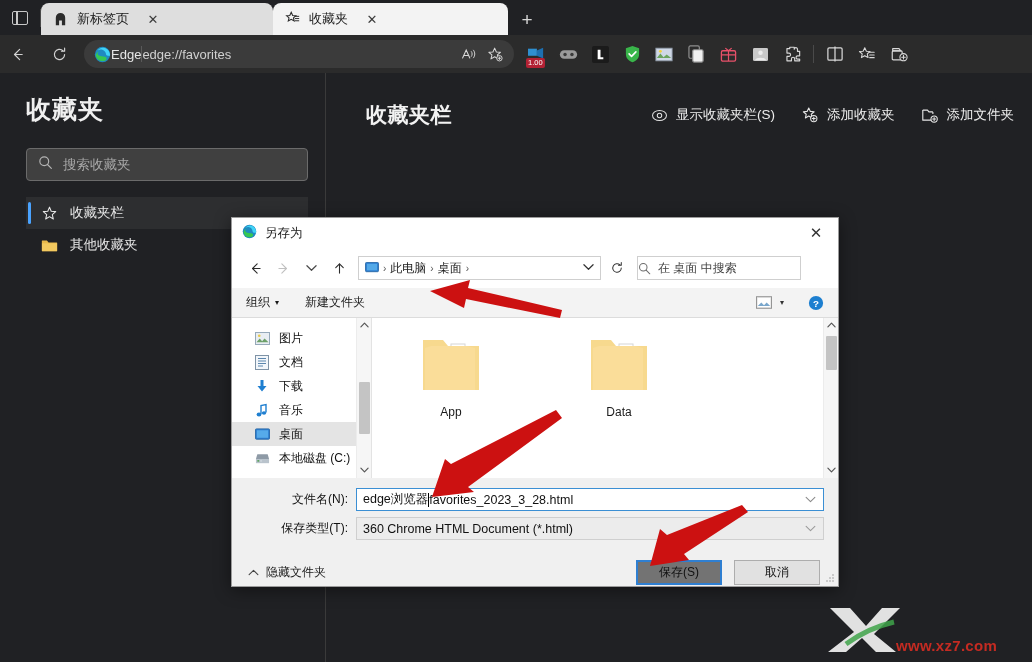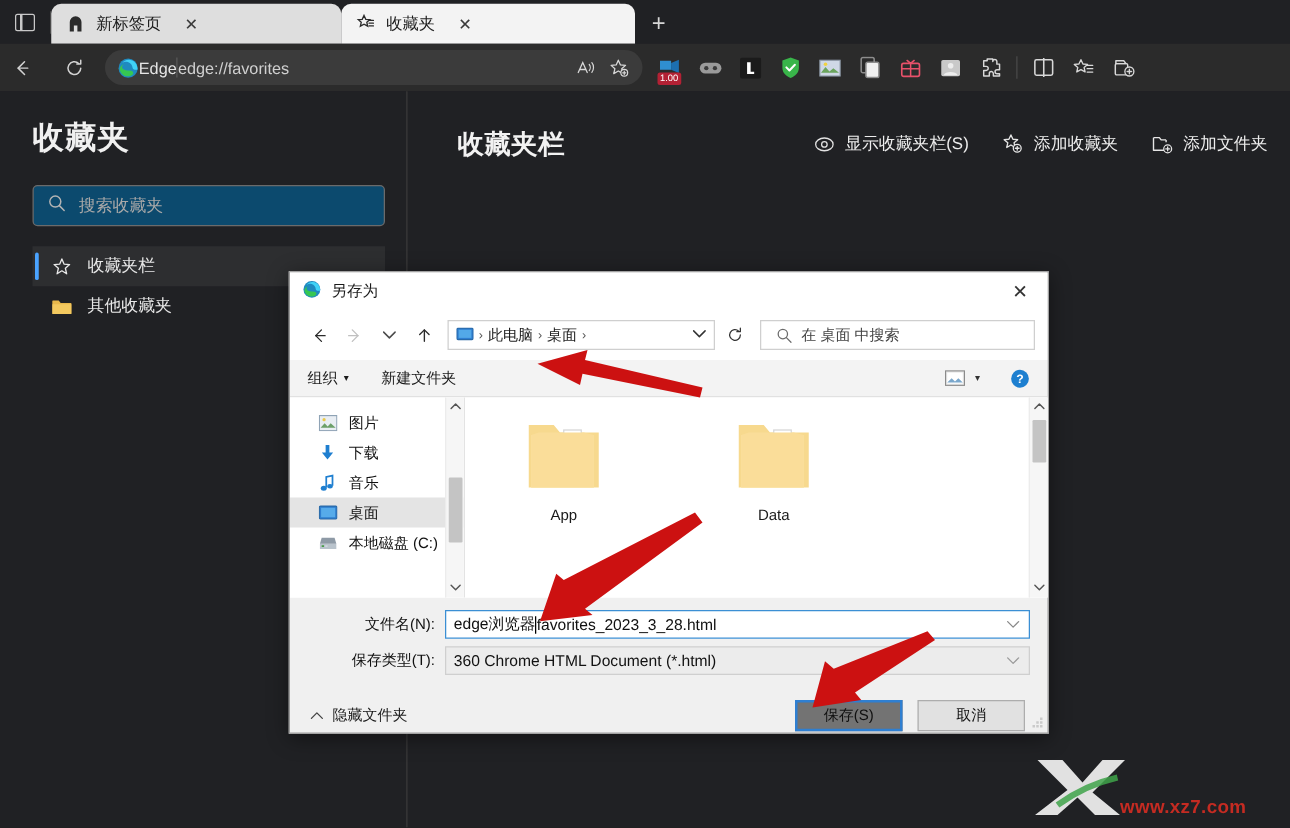--- a/index.html
+++ b/index.html
@@ -74,21 +74,21 @@
 
   
   .page { position: absolute; left:0; top: 73px; width:1032px; height: 589px; background:#202124; display:flex; }
   .side {
     width: 326px; height: 100%; background: #202124;
     border-right: 1px solid #3a3a3a; padding: 20px 18px 0 26px;
   }
   .side-title { font-size: 25px; font-weight: bold; color: #f0f0f0; letter-spacing: 1px; margin-bottom: 22px; }
   .search-box {
     width: 282px; height: 33px; border: 1px solid #6b6b6b; border-radius: 4px;
-    background: #0c4a6e; display: flex; align-items: center; gap: 10px; padding: 0 11px;
+    background: #404040; display: flex; align-items: center; gap: 10px; padding: 0 11px;
   }
   .search-box .ph { font-size: 13.5px; color: #a8a8a8; }
   .side-list { margin-top: 16px; }
   .side-item {
     width: 282px; height: 32px; display: flex; align-items: center; gap: 12px;
     padding-left: 14px; position: relative; font-size: 13.5px; color: #e8e8e8;
   }
   .side-item.sel { background: #2d2e30; }
   .side-item.sel::before {
     content:""; position:absolute; left:2px; top:5px; width:3px; height:22px;
@@ -125,22 +125,22 @@
   .navsq.dis { color:#c0c0c0; }
   .crumbbar {
     flex: 1; height: 24px; border: 1px solid #cfcfcf; background:#fff; margin-left: 4px;
     display: flex; align-items: center; padding: 0 4px 0 6px; gap: 4px; max-width: 243px;
   }
   .crumb { font-size: 12px; color: #1a1a1a; white-space: nowrap; }
   .crumb-sep { color: #555; font-size: 10px; }
   .crumbbar .chev { margin-left: auto; color:#333; font-size: 9px; padding-right:2px;}
   .refresh { width: 28px; height: 24px; display:flex; align-items:center; justify-content:center; color:#333; }
   .dlg-search {
-    width: 220px; height: 24px; border: 1px solid #cfcfcf; background:#fff; margin-left: 4px;
-    display:flex; align-items:center; gap: 7px; padding: 0 12px;
+    width: 164px; height: 24px; border: 1px solid #cfcfcf; background:#fff; margin-left: 4px;
+    display:flex; align-items:center; gap: 7px; padding: 0 0;
   }
   .dlg-search .ph { font-size: 12px; color: #444; }
 
   .dlg-tool {
     height: 30px; background: #f3f3f3; border-bottom: 1px solid #dcdcdc;
     display: flex; align-items: center; padding: 0 14px; gap: 26px;
   }
   .tool-item { font-size: 12px; color: #1a1a1a; display:flex; align-items:center; gap:5px; }
   .tool-right { margin-left: auto; display:flex; align-items:center; gap: 8px; }
 
@@ -558,20 +558,29 @@
                 <rect x="0.5" y="0.5" width="15" height="13" fill="#e9eef3" stroke="#8fa3b5"></rect>
                 <path d="M1.5 11l3.5-4 2.6 3 2.6-3 4.3 4z" fill="#6da06a"></path>
                 <circle cx="4.5" cy="4" r="1.4" fill="#e9c94a"></circle>
               </svg>
           </span>
           <span>图片</span>
         </div>
         <div class="tree-item">
           <span class="ic">
             <svg width="14" height="15" viewBox="0 0 14 15">
+                <rect x="0.5" y="0.5" width="13" height="14" fill="#f2f6fa" stroke="#7f93a6"></rect>
+                <path d="M3 3.5h8M3 6h8M3 8.5h8M3 11h5" stroke="#5b86ad" stroke-width="1"></path>
+              </svg>
+          </span>
+          <span>文档</span>
+        </div>
+        <div class="tree-item">
+          <span class="ic">
+            <svg width="14" height="15" viewBox="0 0 14 15">
                 <path d="M5.5 1h3v6h3L7 12.5 2.5 7h3z" fill="#1f7fd0"></path>
               </svg>
           </span>
           <span>下载</span>
         </div>
         <div class="tree-item">
           <span class="ic">
             <svg width="14" height="15" viewBox="0 0 14 15">
                 <path d="M6 11V2.5l5-1v8" fill="none" stroke="#1f7fd0" stroke-width="1.4"></path>
                 <ellipse cx="4" cy="11.5" rx="2.4" ry="2" fill="#1f7fd0"></ellipse>

